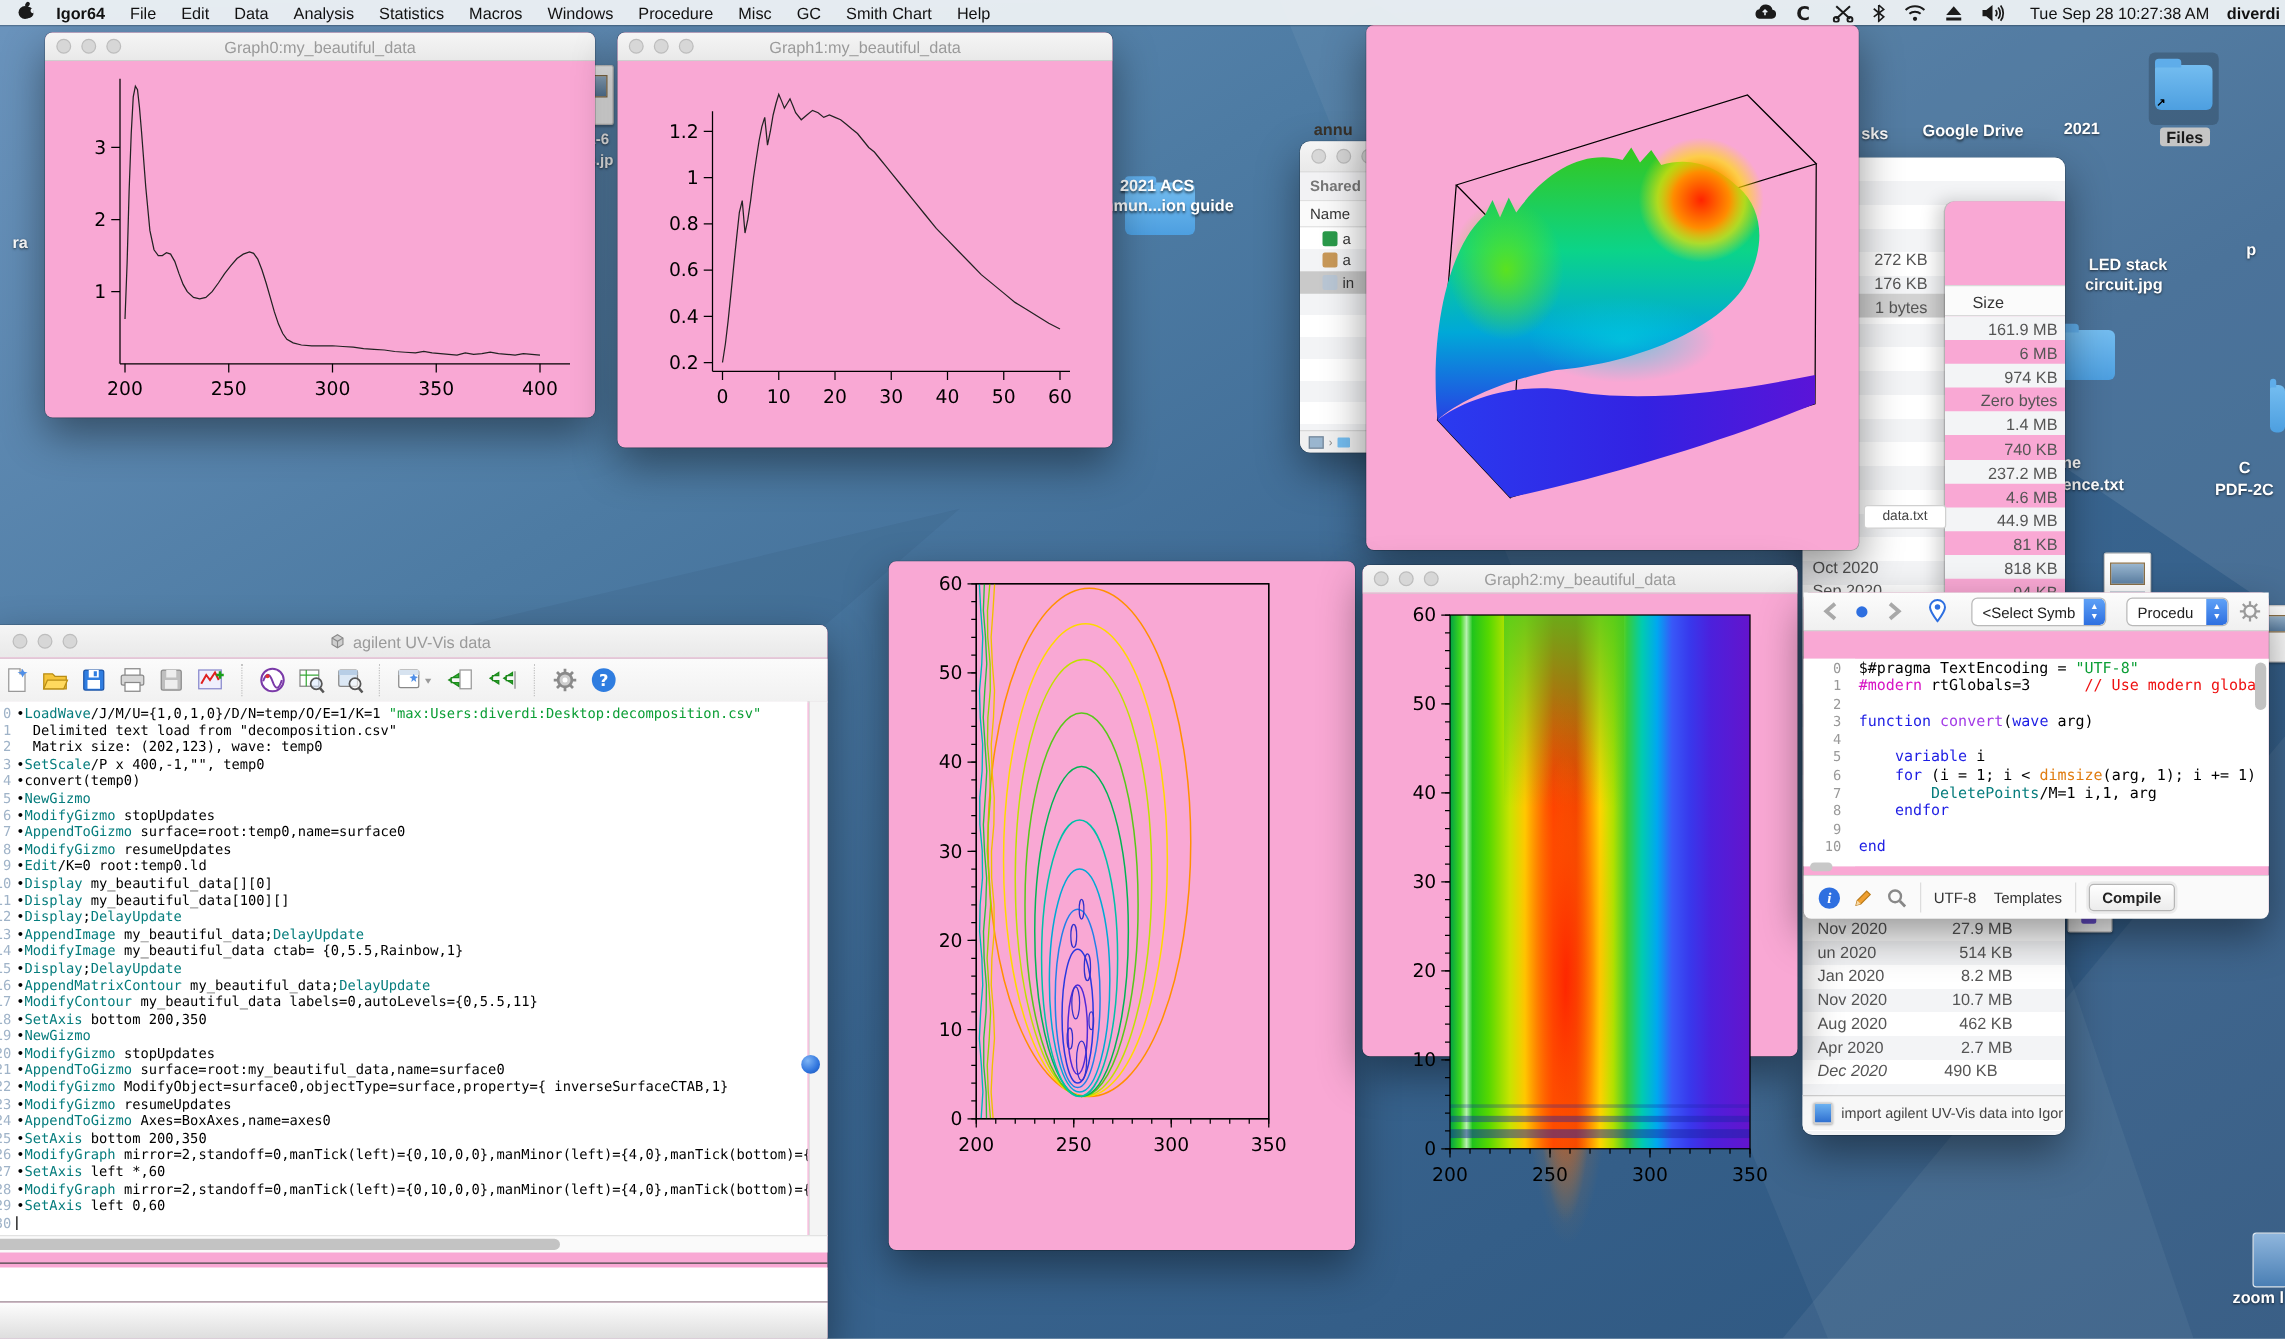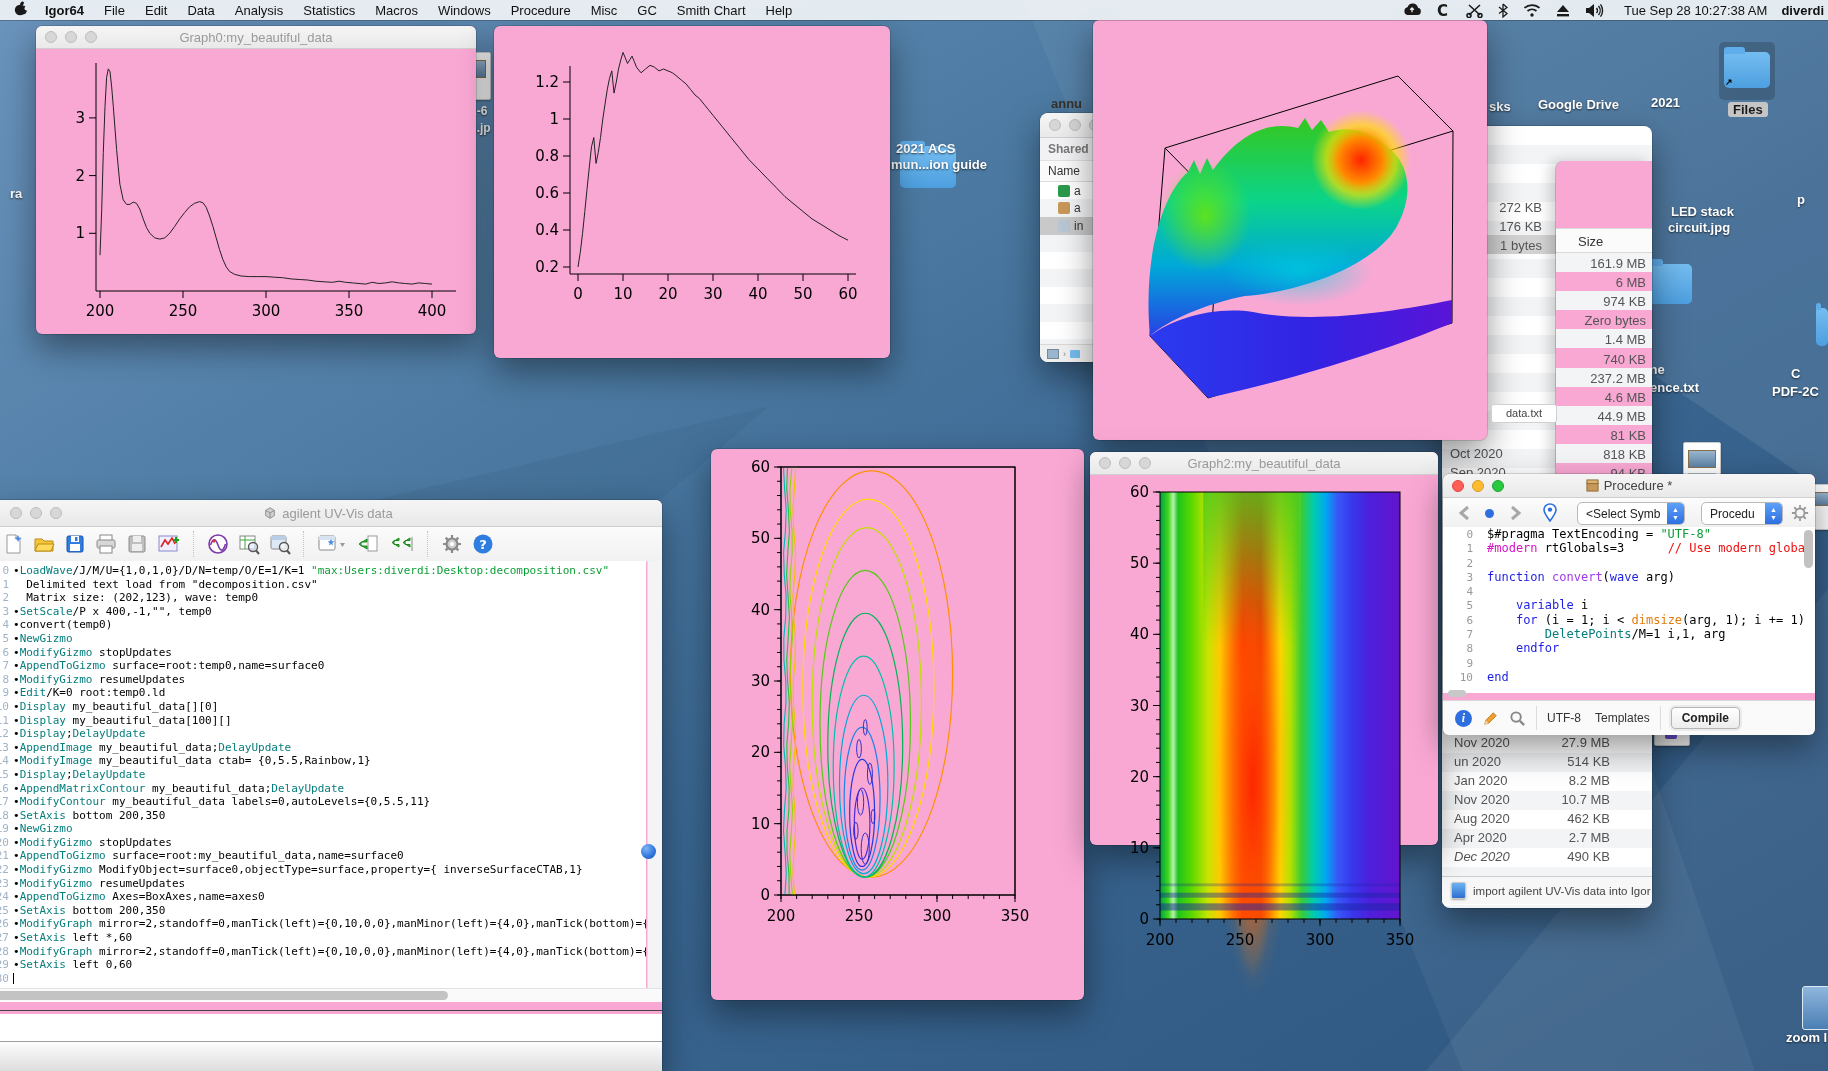--- a/index.html
+++ b/index.html
@@ -191,21 +191,21 @@
     <span class="fsize" style="top: 628px; right: 42px;">514 KB</span>
     <span class="fr" style="left: 12px; top: 647px;">Jan 2020</span>
     <span class="fsize" style="top: 647px; right: 42px;">8.2 MB</span>
     <span class="fr" style="left: 12px; top: 666px;">Nov 2020</span>
     <span class="fsize" style="top: 666px; right: 42px;">10.7 MB</span>
     <span class="fr" style="left: 12px; top: 685px;">Aug 2020</span>
     <span class="fsize" style="top: 685px; right: 42px;">462 KB</span>
     <span class="fr" style="left: 12px; top: 704px;">Apr 2020</span>
     <span class="fsize" style="top: 704px; right: 42px;">2.7 MB</span>
     <span class="fr" style="left: 12px; top: 723px; font-style: italic;">Dec 2020</span>
-    <span class="fsize" style="top: 723px; right: 42px; text-align: center;">490 KB</span>
+    <span class="fsize" style="top: 723px; right: 54px; text-align: center;">490 KB</span>
     <div id="astatus">
       <span class="doc"></span>
       <span>import agilent UV-Vis data into Igor</span>
     </div>
   </div>
 
 <div class="win" id="panelB">
   <div id="bheader">Size</div>
 <div style="position: absolute; left: 0px; top: 92px; width: 96px; height: 19px; background: rgb(243, 244, 246);"></div>
     <span class="fsize" style="top: 95px;">161.9 MB</span>
@@ -328,20 +328,28 @@
       <text x="49" y="189.3" font-size="15" fill="#000" text-anchor="end">1</text>
       <line x1="53" y1="126.6" x2="60" y2="126.6" stroke="#000"></line>
       <text x="49" y="131.6" font-size="15" fill="#000" text-anchor="end">2</text>
       <line x1="53" y1="68.89999999999998" x2="60" y2="68.89999999999998" stroke="#000"></line>
       <text x="49" y="73.89999999999998" font-size="15" fill="#000" text-anchor="end">3</text>
       <polyline points="64.0,206.2 65.7,161.2 67.3,103.5 69.0,57.4 70.6,28.5 72.3,19.9 74.0,22.7 75.6,37.2 77.3,57.4 80.6,100.6 83.9,135.3 87.2,150.8 90.6,155.4 93.9,155.4 97.2,153.1 100.5,154.3 103.8,160.1 107.2,169.9 110.5,178.5 113.8,184.3 118.8,188.9 123.8,190.1 128.7,188.9 133.7,184.3 138.7,177.4 143.7,169.9 148.7,163.5 153.6,157.8 158.6,154.3 163.6,152.6 166.9,153.7 170.2,158.3 173.6,167.0 176.9,177.4 180.2,188.9 183.5,200.5 186.8,210.3 190.2,217.8 193.5,222.4 198.5,225.3 205.1,227.0 213.4,227.6 221.7,227.6 230.0,227.6 238.3,228.2 246.6,228.7 254.9,229.9 263.2,230.5 271.5,231.0 279.8,232.2 288.1,232.8 296.4,233.3 303.0,232.2 309.7,233.3 316.3,233.9 323.0,234.5 329.6,235.1 336.2,233.3 342.9,234.5 349.5,233.9 356.2,232.8 362.8,233.9 369.4,234.5 376.1,235.1 382.7,233.9 389.4,234.5 396.0,235.1" fill="none" stroke="#222" stroke-width="1"></polyline>
     </svg>
 </div>
 
 <div class="win" style="left:494px;top:26px;width:396px;height:332px">
+  <div class="tb">
+    <div class="dots">
+        <span class="dot"></span>
+        <span class="dot"></span>
+        <span class="dot"></span>
+      </div>
+    <span class="title">Graph1:my_beautiful_data</span>
+  </div>
   <svg id="g1" width="396" height="310">
       <line x1="76" y1="40" x2="76" y2="248" stroke="#000"></line>
       <line x1="76" y1="248" x2="362" y2="248" stroke="#000"></line>
       <line x1="84" y1="248" x2="84" y2="255" stroke="#000"></line>
       <text x="84" y="273" font-size="15" fill="#000" text-anchor="middle">0</text>
       <line x1="129" y1="248" x2="129" y2="255" stroke="#000"></line>
       <text x="129" y="273" font-size="15" fill="#000" text-anchor="middle">10</text>
       <line x1="174" y1="248" x2="174" y2="255" stroke="#000"></line>
       <text x="174" y="273" font-size="15" fill="#000" text-anchor="middle">20</text>
       <line x1="219" y1="248" x2="219" y2="255" stroke="#000"></line>
@@ -582,34 +590,20 @@
       <line x1="66" y1="88.16666666666669" x2="70" y2="88.16666666666669" stroke="#000"></line>
       <line x1="66" y1="73.93333333333334" x2="70" y2="73.93333333333334" stroke="#000"></line>
       <line x1="66" y1="59.69999999999999" x2="70" y2="59.69999999999999" stroke="#000"></line>
       <line x1="66" y1="45.46666666666664" x2="70" y2="45.46666666666664" stroke="#000"></line>
       <line x1="66" y1="31.23333333333335" x2="70" y2="31.23333333333335" stroke="#000"></line>
       <line x1="66" y1="17" x2="70" y2="17" stroke="#000"></line>
     </svg>
 </div>
 
 <div class="win" id="procwin">
-  <div class="tb">
-    <div class="dots">
-        <span class="dot r"></span>
-        <span class="dot y"></span>
-        <span class="dot g"></span>
-      </div>
-    <span class="title">
-      <svg width="13" height="13" viewBox="0 0 14 14">
-          <rect x="1" y="4" width="12" height="9" fill="#c89858" stroke="#8a6a36"></rect>
-          <rect x="1" y="1" width="12" height="4" fill="#dcb070" stroke="#8a6a36"></rect>
-        </svg>
-      <span>Procedure *</span>
-    </span>
-  </div>
   <div id="proctoolbar">
     <svg width="20" height="16" style="position:absolute;left:12px;top:7px" viewBox="0 0 20 16">
         <path d="M13 2L6 8l7 6" stroke="#a8a8a8" stroke-width="3" fill="none"></path>
       </svg>
     <span style="position:absolute;left:42px;top:11px;width:9px;height:9px;border-radius:50%;background:#2e6fe0"></span>
     <svg width="20" height="16" style="position:absolute;left:62px;top:7px" viewBox="0 0 20 16">
         <path d="M7 2l7 6-7 6" stroke="#a8a8a8" stroke-width="3" fill="none"></path>
       </svg>
     <svg width="14" height="19" style="position:absolute;left:100px;top:5px" viewBox="0 0 14 19">
         <path d="M7 1C3.7 1 1 3.6 1 6.8 1 10 7 18 7 18s6-8 6-11.2C13 3.6 10.3 1 7 1z" fill="#fff" stroke="#2e6fe0" stroke-width="1.6"></path>

